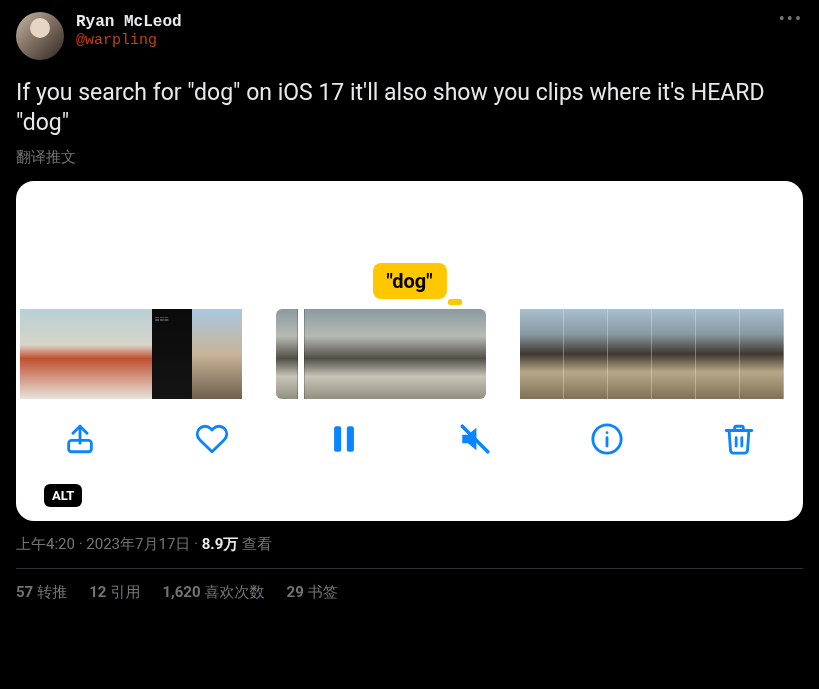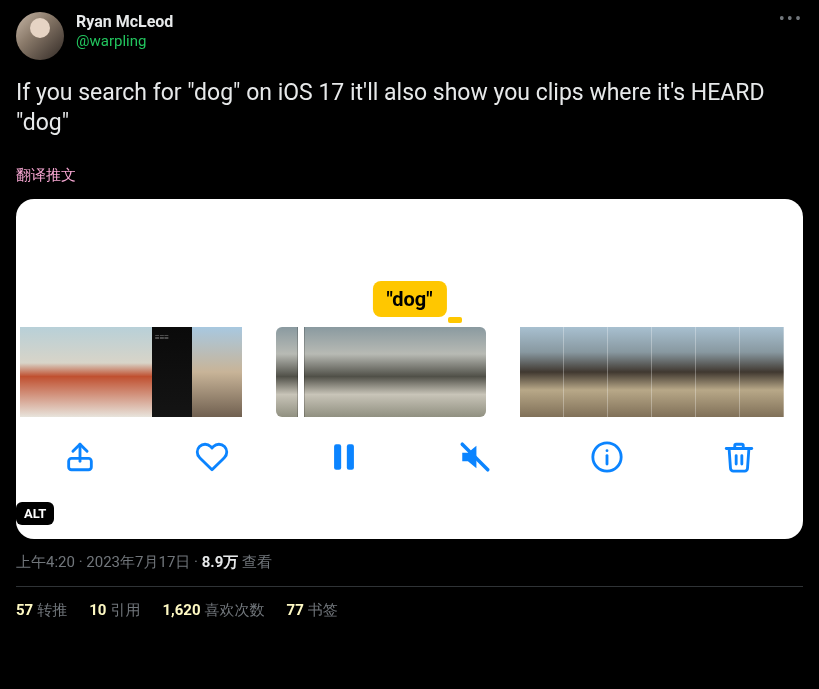--- a/index.html
+++ b/index.html
@@ -30,41 +30,41 @@
     position: relative;
   }
   .avatar::after{
     content:"";
     position:absolute;
     left:14px; top:6px;
     width:20px; height:20px;
     background:#e6d4c4;
     border-radius:50%;
   }
-  .user-block { display:flex; flex-direction:column; line-height:1.25; }
+  .user-block { display:flex; flex-direction:column; line-height:1.25;font-family:Liberation Mono, monospace; }
   .display-name { font-weight:700; font-size:16px; color:#e7e9ea; }
-  .handle { color:#22c55e; font-size:15px; }
+  .handle { color:#c2410c; font-size:15px; }
   .more {
     position:absolute;
     right:16px; top:8px;
     color:#71767b;
     font-size:18px;
     letter-spacing:2px;
     cursor:pointer;
   }
   .body-text {
     margin-top:18px;
     font-size:23px;
     line-height:1.3;
     color:#e7e9ea;
     font-weight:400;
   }
   .translate {
-    margin-top:28px;
-    color:#f9a8d4;
+    margin-top:10px;
+    color:#737373;
     font-size:15px;
     cursor:pointer;
     display:inline-block;
   }
   .media-card {
     margin-top:14px;
     background:#fff;
     border-radius:18px;
     overflow:hidden;
     position:relative;
@@ -132,21 +132,21 @@
   }
   .ctrl {
     width:40px; height:40px;
     display:flex; align-items:center; justify-content:center;
     color:#0b84ff;
     cursor:pointer;
   }
   .ctrl svg { width:34px; height:34px; }
   .alt-badge {
     position:absolute;
-    left:0;
+    left:28px;
     bottom:14px;
     background:#000;
     color:#fff;
     font-weight:700;
     font-size:13px;
     padding:4px 8px;
     border-radius:6px;
   }
   .meta {
     margin-top:14px;
@@ -159,21 +159,21 @@
     border-top:1px solid #2f3336;
     margin-top:14px;
   }
   .stats {
     display:flex;
     gap:22px;
     padding:14px 0 0 0;
     font-size:15px;
     color:#71767b;
   }
-  .stats .num { color:#fef9c3; font-weight:700; margin-right:4px;}
+  .stats .num { color:#737373; font-weight:700; margin-right:4px;}
   .stats > div { cursor:pointer; }
 </style>
 </head>
 <body>
 
 <div class="tweet">
 
   <div class="header">
     <div class="avatar"></div>
     <div class="user-block">
@@ -260,18 +260,18 @@
   </div>
 
   <div class="meta">
     <span>上午4:20</span><span> · </span><span>2023年7月17日</span><span> · </span><span class="views-num">8.9万</span> <span>查看</span>
   </div>
 
   <hr class="divider">
 
   <div class="stats">
     <div><span class="num">57</span><span>转推</span></div>
-    <div><span class="num">10</span><span>引用</span></div>
+    <div><span class="num">12</span><span>引用</span></div>
     <div><span class="num">1,620</span><span>喜欢次数</span></div>
-    <div><span class="num">77</span><span>书签</span></div>
+    <div><span class="num">29</span><span>书签</span></div>
   </div>
 
 </div>
 
 </body></html>

